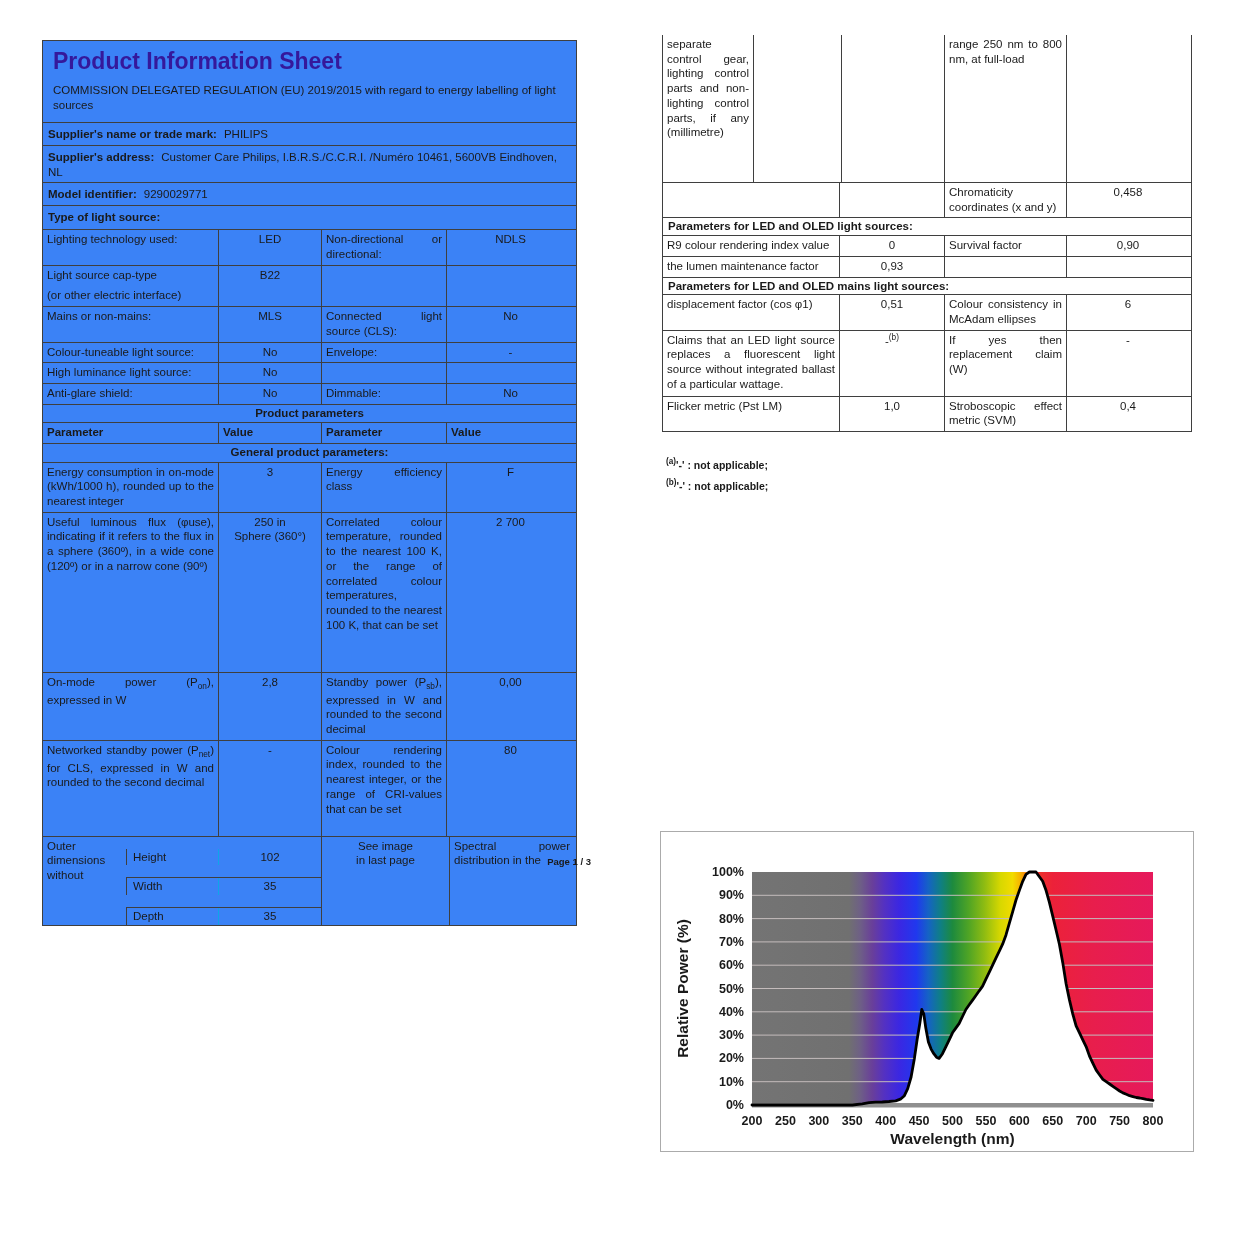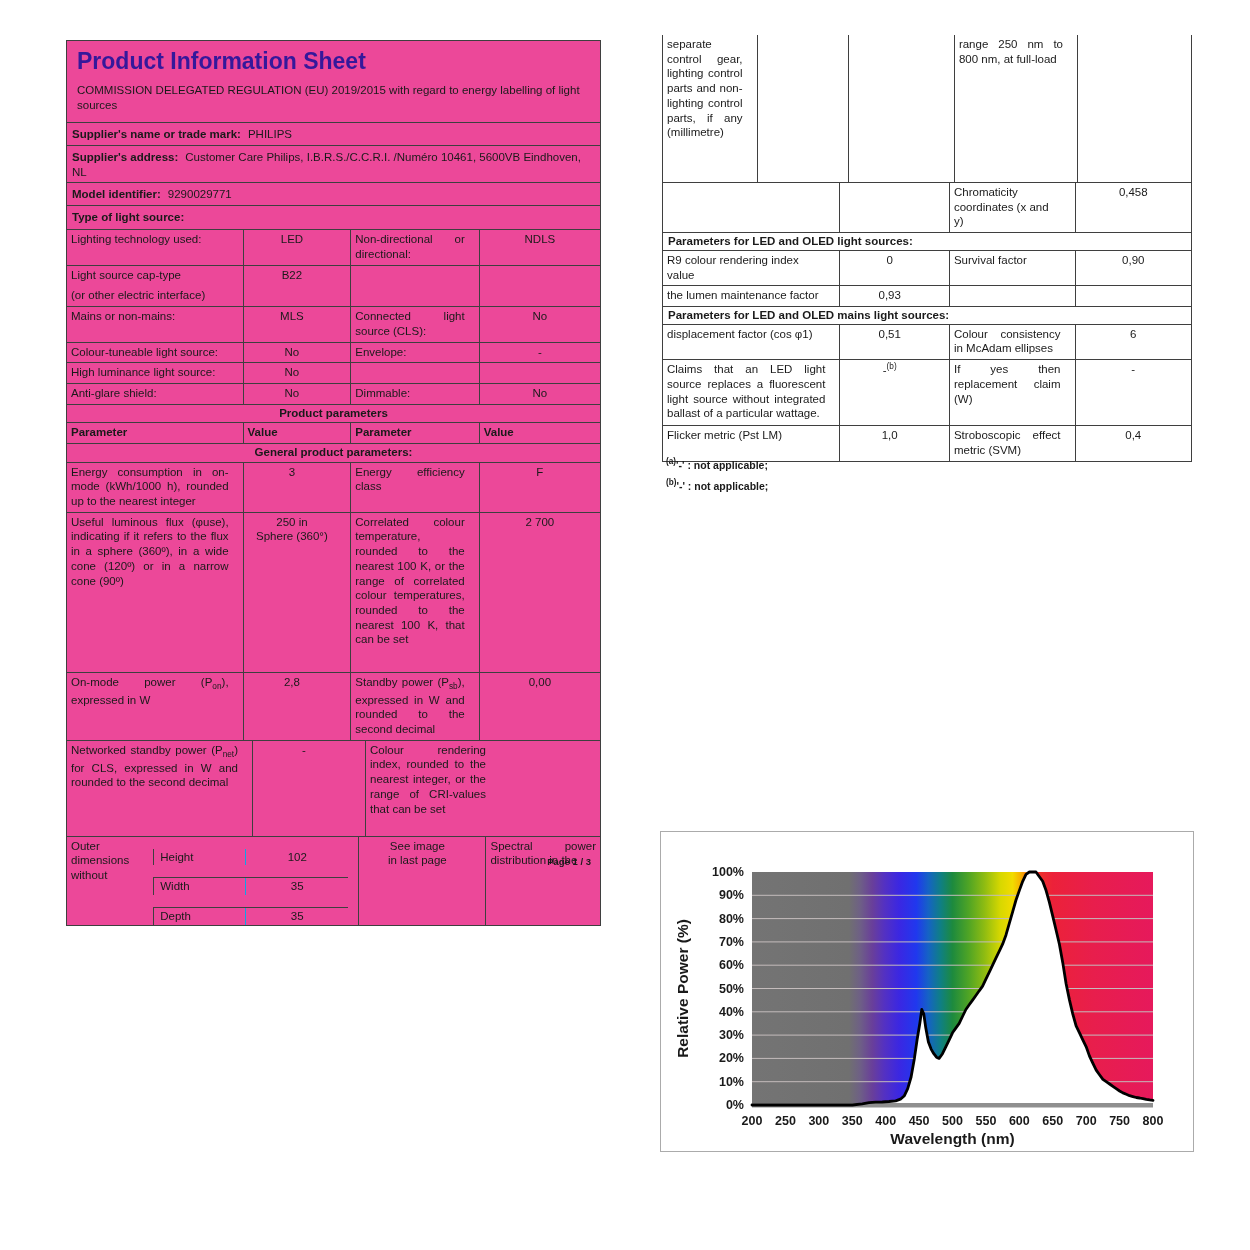--- a/index.html
+++ b/index.html
@@ -1,21 +1,21 @@
 <!DOCTYPE html>
 <html><head>
 <meta charset="utf-8">
 <style>
   html,body{margin:0;padding:0;background:#ffffff;}
   body{font-family:"Liberation Sans",sans-serif;color:#1a1a1a;}
   .canvas{position:relative;width:1250px;height:1250px;background:#fff;overflow:hidden;}
   .pg{position:absolute;font-size:11.5px;line-height:1.28;}
-  #page1{left:66px;top:40px;width:533px;border:1px solid #3f3f3f;background:#ec4899;}
+  #page1{left:42px;top:40px;width:533px;border:1px solid #3f3f3f;background:#3b82f6;}
   #page2{left:662px;top:35px;width:528px;border:1px solid #3f3f3f;border-top:none;background:#fff;}
-  .row{display:flex;border-top:1px solid #3f3f3f;align-items:stretch;box-sizing:border-box;gap:10px;}
+  .row{display:flex;border-top:1px solid #3f3f3f;align-items:stretch;box-sizing:border-box;}
   #page1 > .row:first-child{border-top:none;}
   #page2 > .row:first-child{border-top:none;}
   .cell{padding:2px 4px 3px;border-left:1px solid #3f3f3f;box-sizing:border-box;}
   .cell:first-child{border-left:none;}
   .ctr{text-align:center;}
   .just{text-align:justify;}
   .b{font-weight:bold;}
   .c1{width:175px}.c2{width:103px}.c3{width:125px}.c4{width:128px}
   .p2c1{width:176px}.p2c2{width:105px}.p2c3{width:122px}.p2c4{width:123px}
   .r1a{width:90px}.r1b{width:88px}.r1c{width:103px}.r1d{width:122px}.r1e{width:123px}
@@ -145,20 +145,21 @@
       <div class="cell c1 just"><span>On-mode power (P</span><sub>on</sub><span>), expressed in W</span></div>
       <div class="cell c2 ctr">2,8</div>
       <div class="cell c3 just"><span>Standby power (P</span><sub>sb</sub><span>), expressed in W and rounded to the second decimal</span></div>
       <div class="cell c4 ctr">0,00</div>
     </div>
 
     <div class="row" style="min-height:96px">
       <div class="cell c1 just"><span>Networked standby power (P</span><sub>net</sub><span>) for CLS, expressed in W and rounded to the second decimal</span></div>
       <div class="cell c2 ctr">-</div>
       <div class="cell c3 just">Colour rendering index, rounded to the nearest integer, or the range of CRI-values that can be set</div>
+      <div class="cell c4 ctr">80</div>
     </div>
 
     <div class="row" style="min-height:55px">
       <div class="cell just" style="width:83px">Outer dimensions without</div>
       <div class="dimwrap">
         <div class="dimline">
           <div class="dl">Height</div>
           <div class="dv">102</div>
         </div>
         <div class="dimline">

